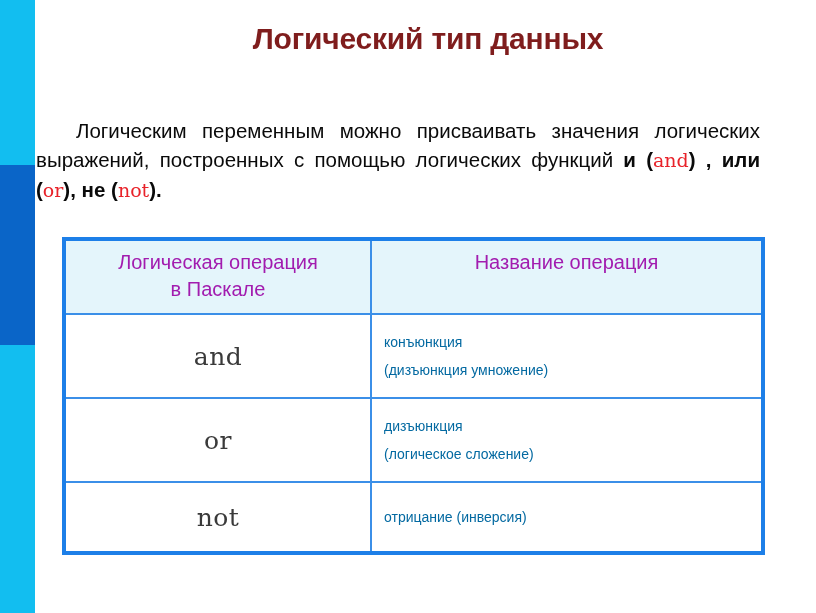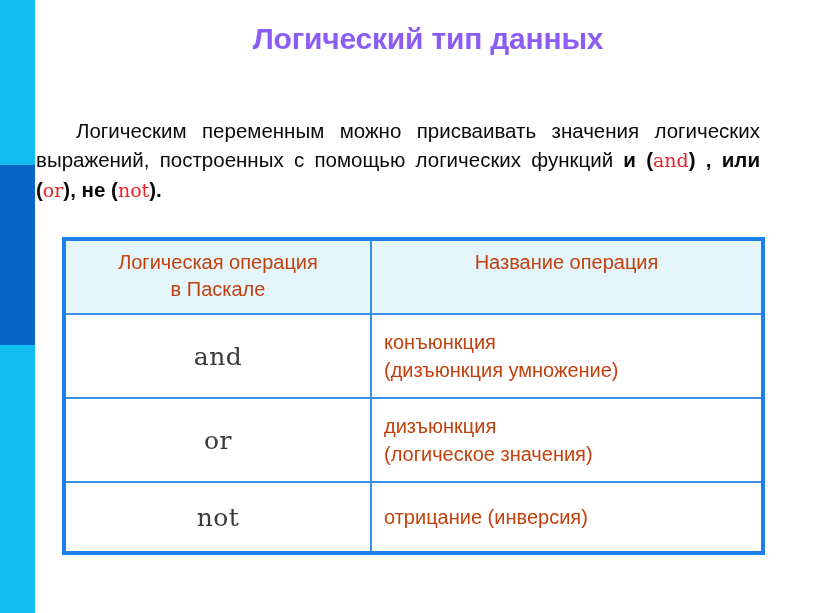--- a/index.html
+++ b/index.html
@@ -43,21 +43,21 @@
 
   
   .page-title {
     position: absolute;
     left: 40px;
     top: 22px;
     width: 776px;
     text-align: center;
     font-size: 30px;
     font-weight: bold;
-    color: #8b5cf6;
+    color: #7f1d1d;
     letter-spacing: -0.2px;
     font-family: "Liberation Sans", sans-serif;
   }
 
   
   .body-paragraph {
     position: absolute;
     left: 36px;
     top: 116px;
     width: 724px;
@@ -93,38 +93,38 @@
     padding: 0;
     vertical-align: middle;
   }
   .ops-table th.col-op, .ops-table td.col-op { width: 292px; }
 
   .hdr-row th {
     background: #e4f5fb;
     text-align: center;
     font-weight: normal;
     font-size: 20px;
-    color: #c2410c;
+    color: #a21caf;
     line-height: 27px;
     padding: 8px 6px 10px 6px;
     font-family: "Liberation Sans", sans-serif;
   }
   .hdr-row th.hdr-name { padding-bottom: 37px; }
 
   td.col-op {
     text-align: center;
     font-family: "DejaVu Serif", "Liberation Serif", serif;
     font-size: 25px;
     color: #3a3a3a;
     letter-spacing: 0.5px;
   }
   td.col-name {
     text-align: left;
-    font-size: 20px;
-    color: #c2410c;
+    font-size: 14px;
+    color: #0369a1;
     line-height: 28px;
     padding: 6px 0 6px 12px;
     font-family: "Liberation Sans", sans-serif;
   }
   td.col-name .l2 { display: block; }
   tr.row-tall td { height: 70px; }
   tr.row-short td { height: 56px; }
 </style>
 </head>
 <body>
@@ -150,21 +150,21 @@
       <td class="col-op">and</td>
       <td class="col-name">
         <span class="l2">конъюнкция</span>
         <span class="l2">(дизъюнкция умножение)</span>
       </td>
     </tr>
     <tr class="row-tall">
       <td class="col-op">or</td>
       <td class="col-name">
         <span class="l2">дизъюнкция</span>
-        <span class="l2">(логическое значения)</span>
+        <span class="l2">(логическое сложение)</span>
       </td>
     </tr>
     <tr class="row-short">
       <td class="col-op">not</td>
       <td class="col-name">
         <span class="l2">отрицание (инверсия)</span>
       </td>
     </tr>
   </tbody>
 </table>

